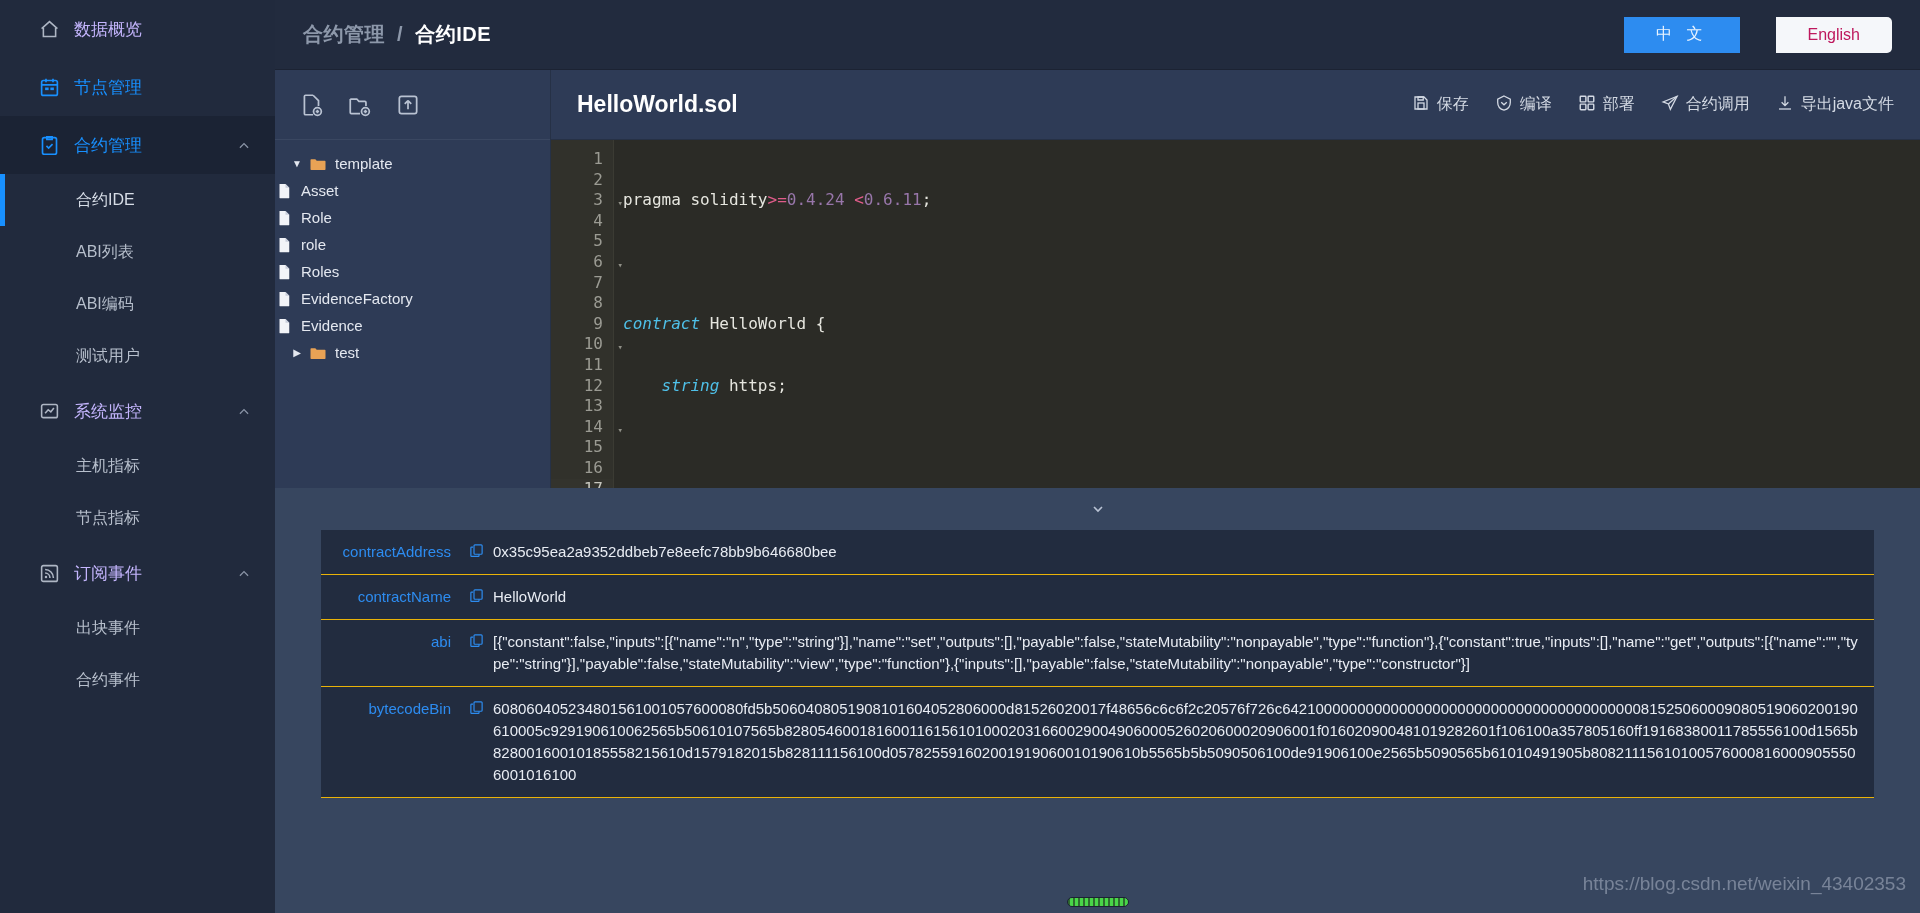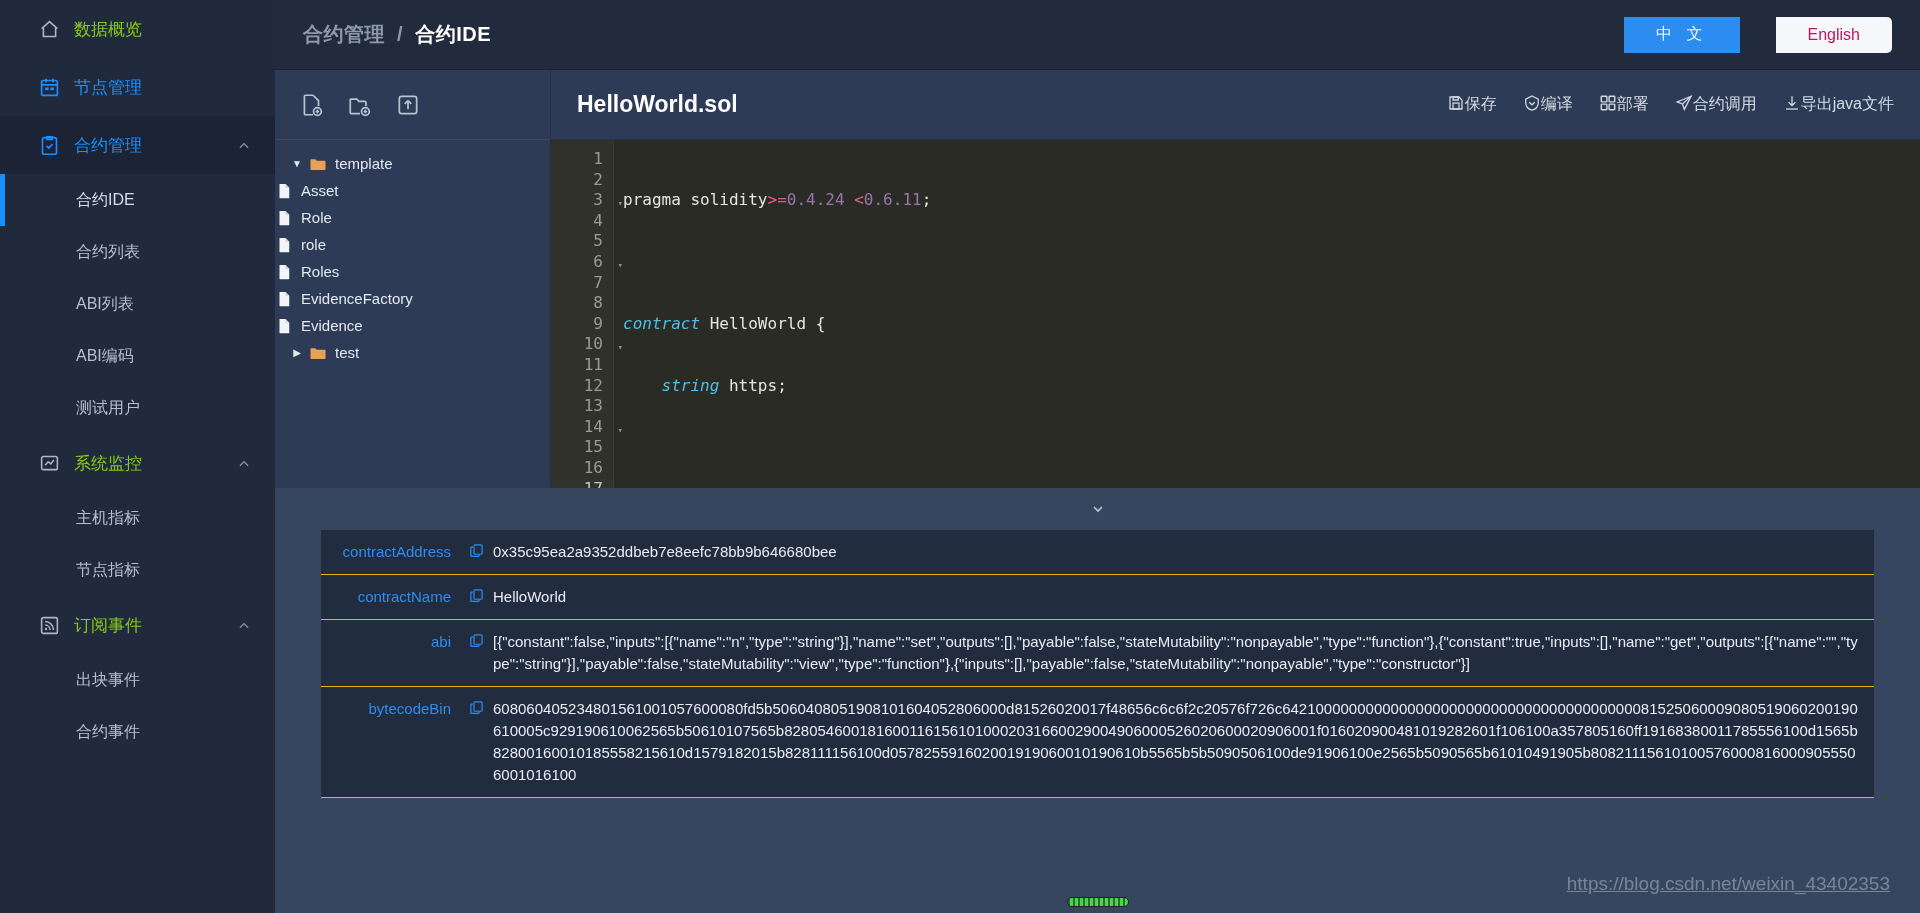--- a/index.html
+++ b/index.html
@@ -17,21 +17,21 @@
     width: 275px; min-width: 275px; height: 913px;
     background: #212a3d;
     overflow: hidden;
     position: relative;
   }
   .side-item {
     display: flex; align-items: center;
     height: 58px;
     padding-left: 38px;
     font-size: 17px;
-    color: #84cc16;
+    color: #c4b5fd;
     position: relative;
     cursor: pointer;
     white-space: nowrap;
   }
   .side-item.top-level { }
   .side-item.active-group { background: #1b2334; color: #1890ff; }
   .side-item.highlight { color: #1890ff; }
   .side-item .ico {
     width: 22px; height: 22px;
     margin-right: 14px;
@@ -134,21 +134,21 @@
   .editor-head {
     height: 70px; min-height: 70px;
     background: #2e3b56;
     display: flex; align-items: center;
     padding: 0 26px 0 26px;
     border-bottom: 1px solid #263146;
   }
   .filename { font-size: 23px; font-weight: bold; color: #ffffff; }
   .actions { margin-left: auto; display: flex; align-items: center; gap: 26px; }
   .act {
-    display: flex; align-items: center; 
+    display: flex; align-items: center; gap: 7px;
     font-size: 16px; color: #d4dae4; cursor: pointer; white-space: nowrap;
   }
   .act svg { flex: none; }
 
   .codearea {
     flex: 1;
     background: #2b2b26;
     display: flex;
     overflow: hidden;
     position: relative;
@@ -225,26 +225,25 @@
     position: absolute;
     left: 50%; transform: translateX(-50%);
     bottom: 6px;
     width: 62px; height: 10px;
     border-radius: 5px;
     background: repeating-linear-gradient(90deg,#2f6b2f 0 2px,#49d649 2px 5px);
     border: 1px solid #1b2333;
   }
   .watermark {
     position: absolute;
-    right: 30px; bottom: 18px;
+    right: 14px; bottom: 18px;
     font-size: 19px;
     color: rgba(210,218,230,.42);
     pointer-events: none;
     white-space: nowrap;
-    text-decoration: underline;
   }
 </style>
 </head>
 <body>
 
 <div class="app">
 
   <nav class="sidebar">
 
     <div class="side-item top-level">
@@ -280,23 +279,20 @@
       <span>合约管理</span>
       <span class="caret">
         <svg width="14" height="14" viewBox="0 0 24 24" fill="none" stroke="#8a94a6" stroke-width="2.2">
             <path d="M5 15l7-7 7 7"></path>
           </svg>
       </span>
     </div>
 
     <div class="side-sub selected">
       <span>合约IDE</span>
-    </div>
-    <div class="side-sub">
-      <span>合约列表</span>
     </div>
     <div class="side-sub">
       <span>ABI列表</span>
     </div>
     <div class="side-sub">
       <span>ABI编码</span>
     </div>
     <div class="side-sub">
       <span>测试用户</span>
     </div>

